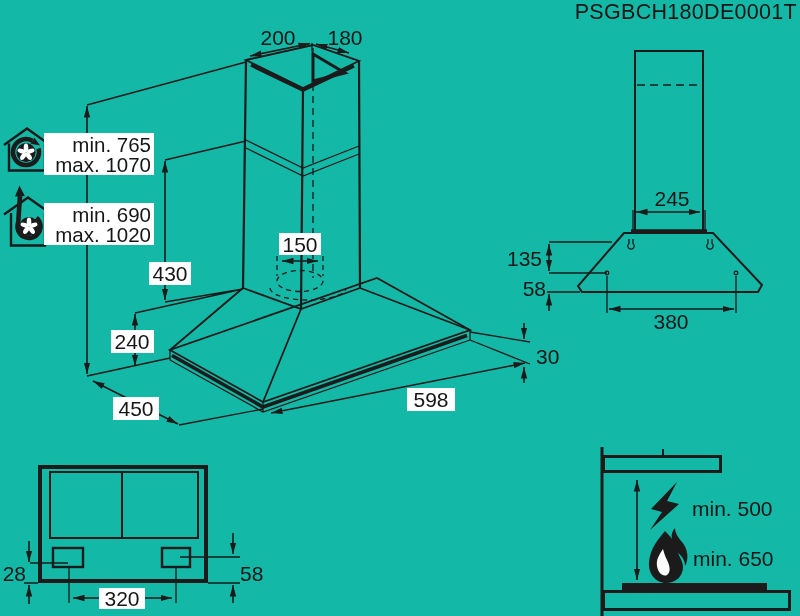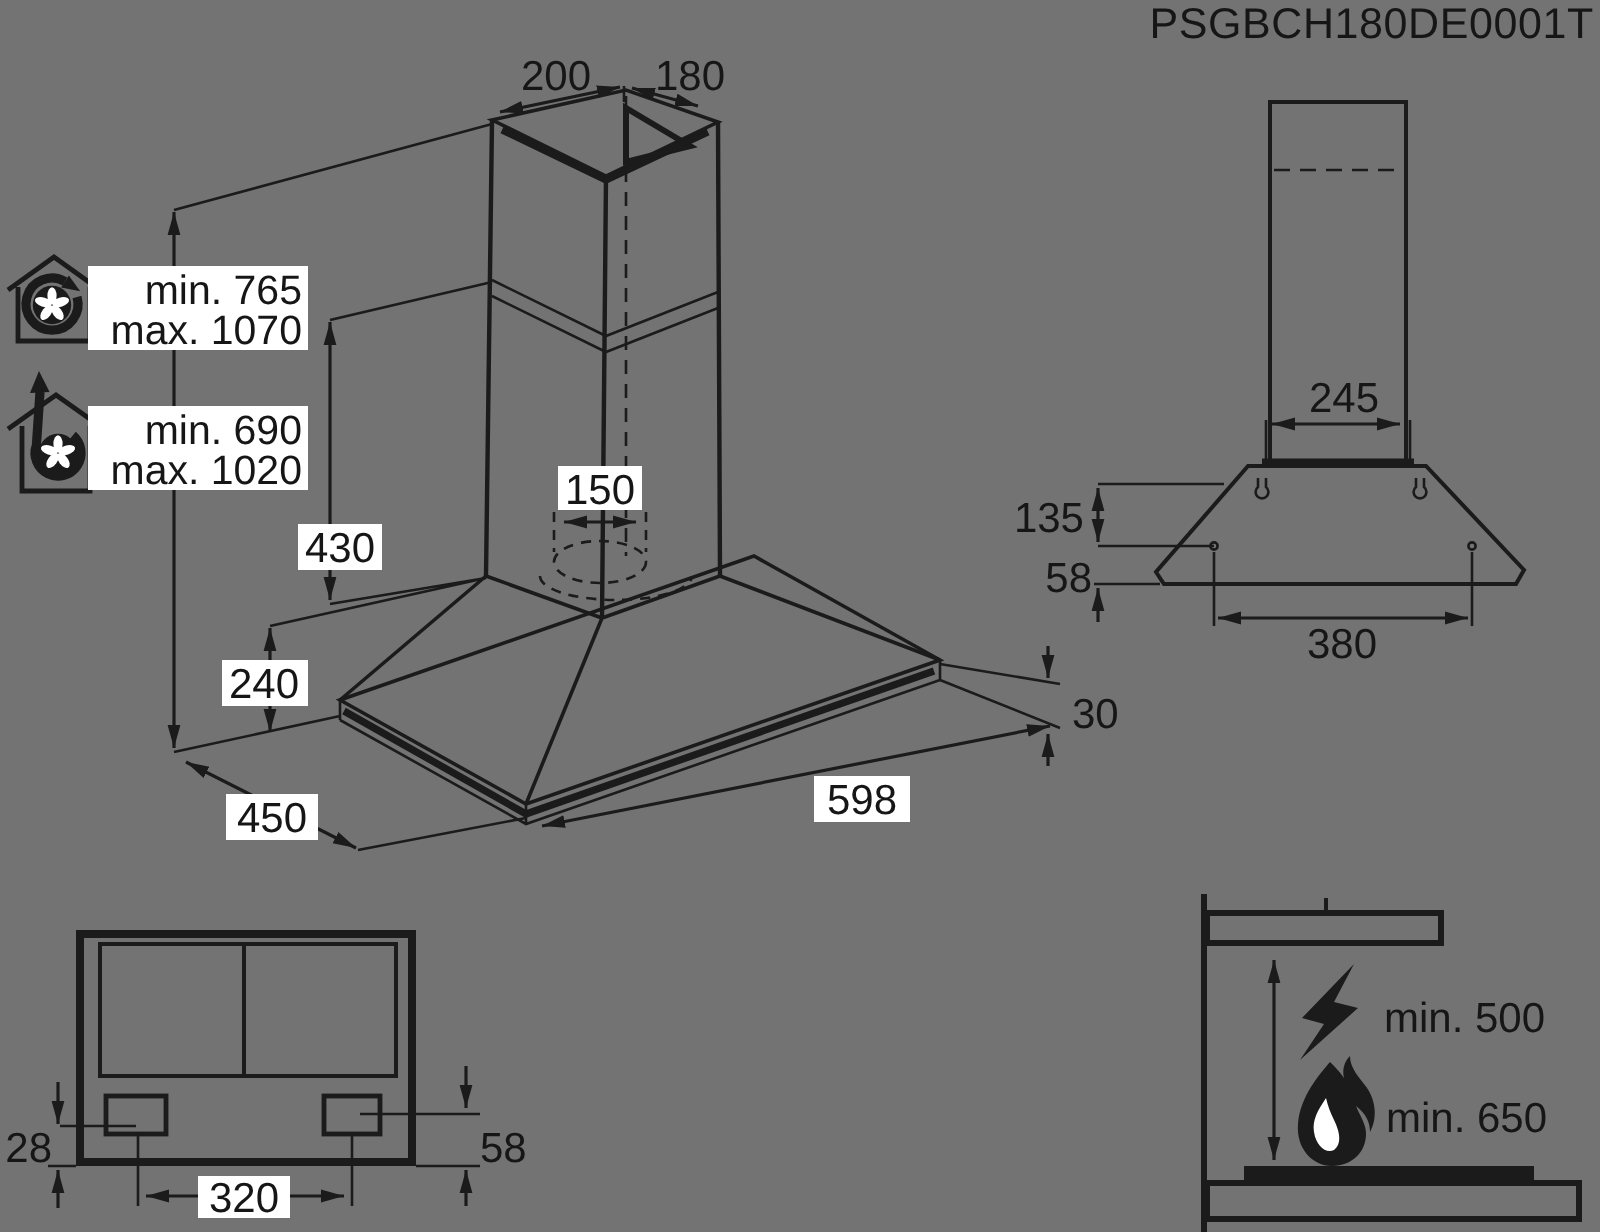--- a/index.html
+++ b/index.html
@@ -1,16 +1,16 @@
 <!DOCTYPE html>
 <html><head>
 <meta charset="utf-8">
 <style>
   html,body{margin:0;padding:0;background:#fff;}
-  .page{position:relative;width:800px;height:616px;background:#737373;overflow:hidden;}
+  .page{position:relative;width:800px;height:616px;background:#14b8a6;overflow:hidden;}
   svg{display:block;}
   svg text{font-family:"Liberation Sans","DejaVu Sans",sans-serif;fill:#161616;}
   .t21{font-size:21px;}
   .t20{font-size:20.5px;}
   .ttl{font-size:21.5px;letter-spacing:.3px;}
   .sline{stroke:#1b1b1b;fill:none;}
   .dim{stroke:#1b1b1b;stroke-width:1.6;fill:none;marker-start:url(#ah);marker-end:url(#ah);}
   .dim1{stroke:#1b1b1b;stroke-width:1.6;fill:none;marker-end:url(#ah);}
   .thin{stroke:#1b1b1b;stroke-width:1.3;fill:none;}
   .bgr{fill:#ffffff;}

